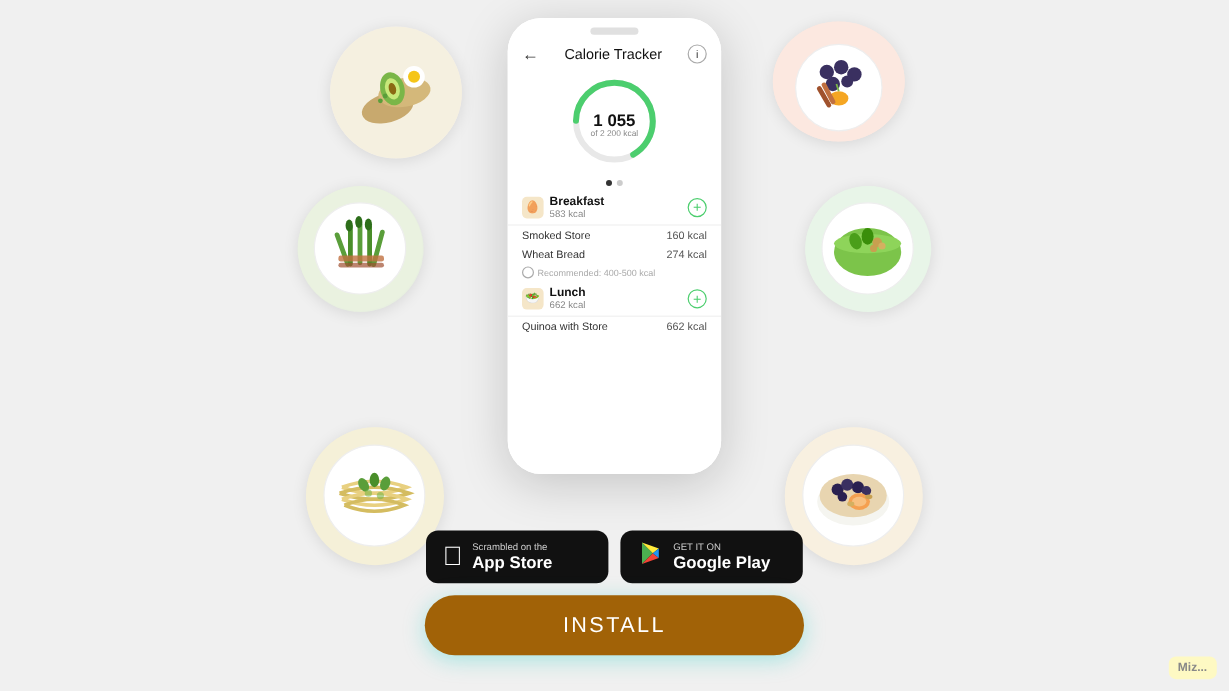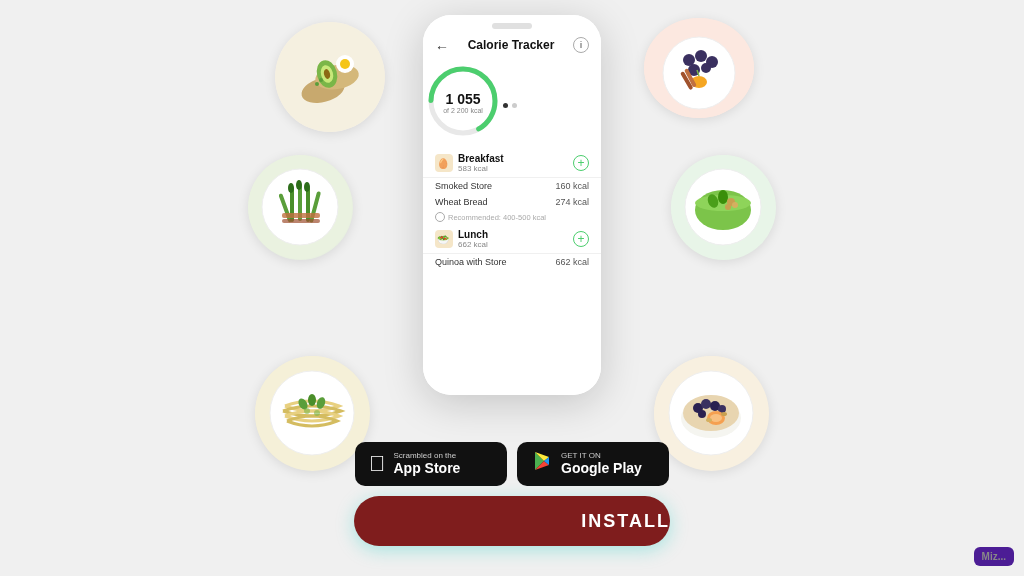--- a/index.html
+++ b/index.html
@@ -71,40 +71,40 @@
       align-items: center;
       justify-content: space-between;
       padding: 4px 12px 2px;
     }
     .app-header-back {
       font-size: 14px;
       color: #333;
     }
     .app-header-title {
       font-size: 12px;
-      font-weight: 700;
+      font-weight: 400;
       color: #111;
     }
     .app-header-info {
       font-size: 12px;
       color: #333;
       border: 1.5px solid #aaa;
       border-radius: 50%;
       width: 16px;
       height: 16px;
       display: flex;
       align-items: center;
       justify-content: center;
       font-size: 9px;
     }
 
     
     .calorie-circle-container {
       display: flex;
-      flex-direction: row;
+      flex-direction: column;
       align-items: center;
       padding: 6px 0 4px;
     }
     .circle-svg {
       width: 80px;
       height: 80px;
     }
     .circle-text-wrapper {
       position: relative;
     }
@@ -253,41 +253,41 @@
       font-size: 8px;
       color: #ccc;
       line-height: 1;
     }
     .store-btn-text-bottom {
       font-size: 14px;
       font-weight: 600;
       line-height: 1.2;
     }
     .install-btn {
-      background: #7f1d1d;
+      background: #a16207;
       color: white;
       border-radius: 40px;
       width: 316px;
       height: 50px;
       display: flex;
       align-items: center;
-      justify-content: flex-end;
+      justify-content: center;
       font-size: 18px;
-      font-weight: 700;
+      font-weight: 400;
       letter-spacing: 2px;
       cursor: pointer;
       box-shadow: 0 4px 18px rgba(29,207,196,0.35);
     }
 
     
     .watermark {
       position: absolute;
       bottom: 10px;
       right: 10px;
-      background: #4c1d95;
+      background: #fef9c3;
       border-radius: 6px;
       padding: 4px 8px;
       font-size: 10px;
       color: #888;
       font-weight: 600;
     }
 
     
     .fc-toast {
       background: #f5f0e8;

